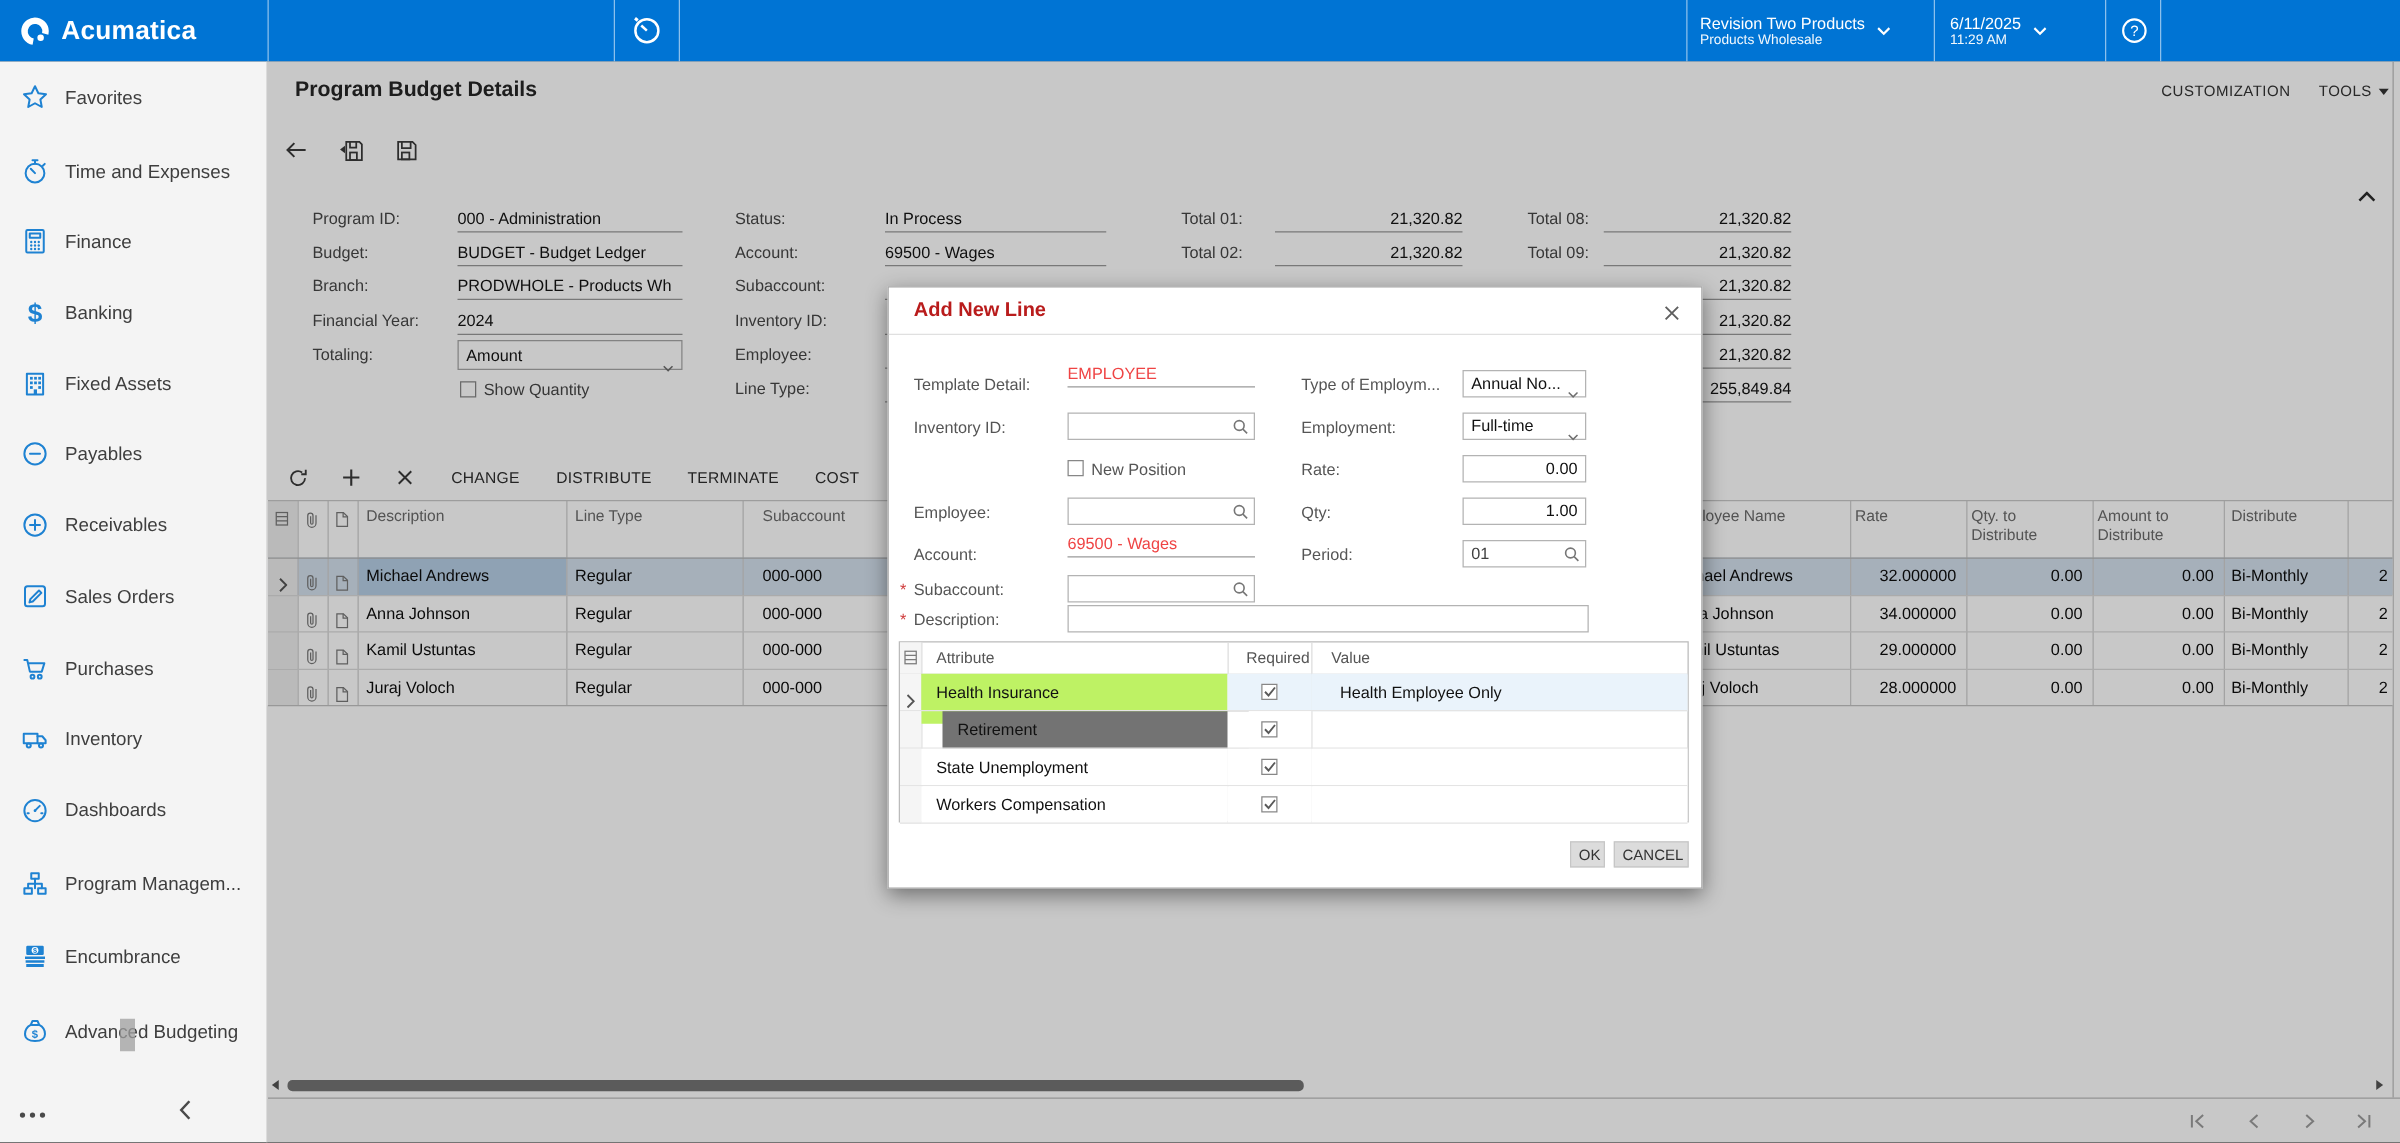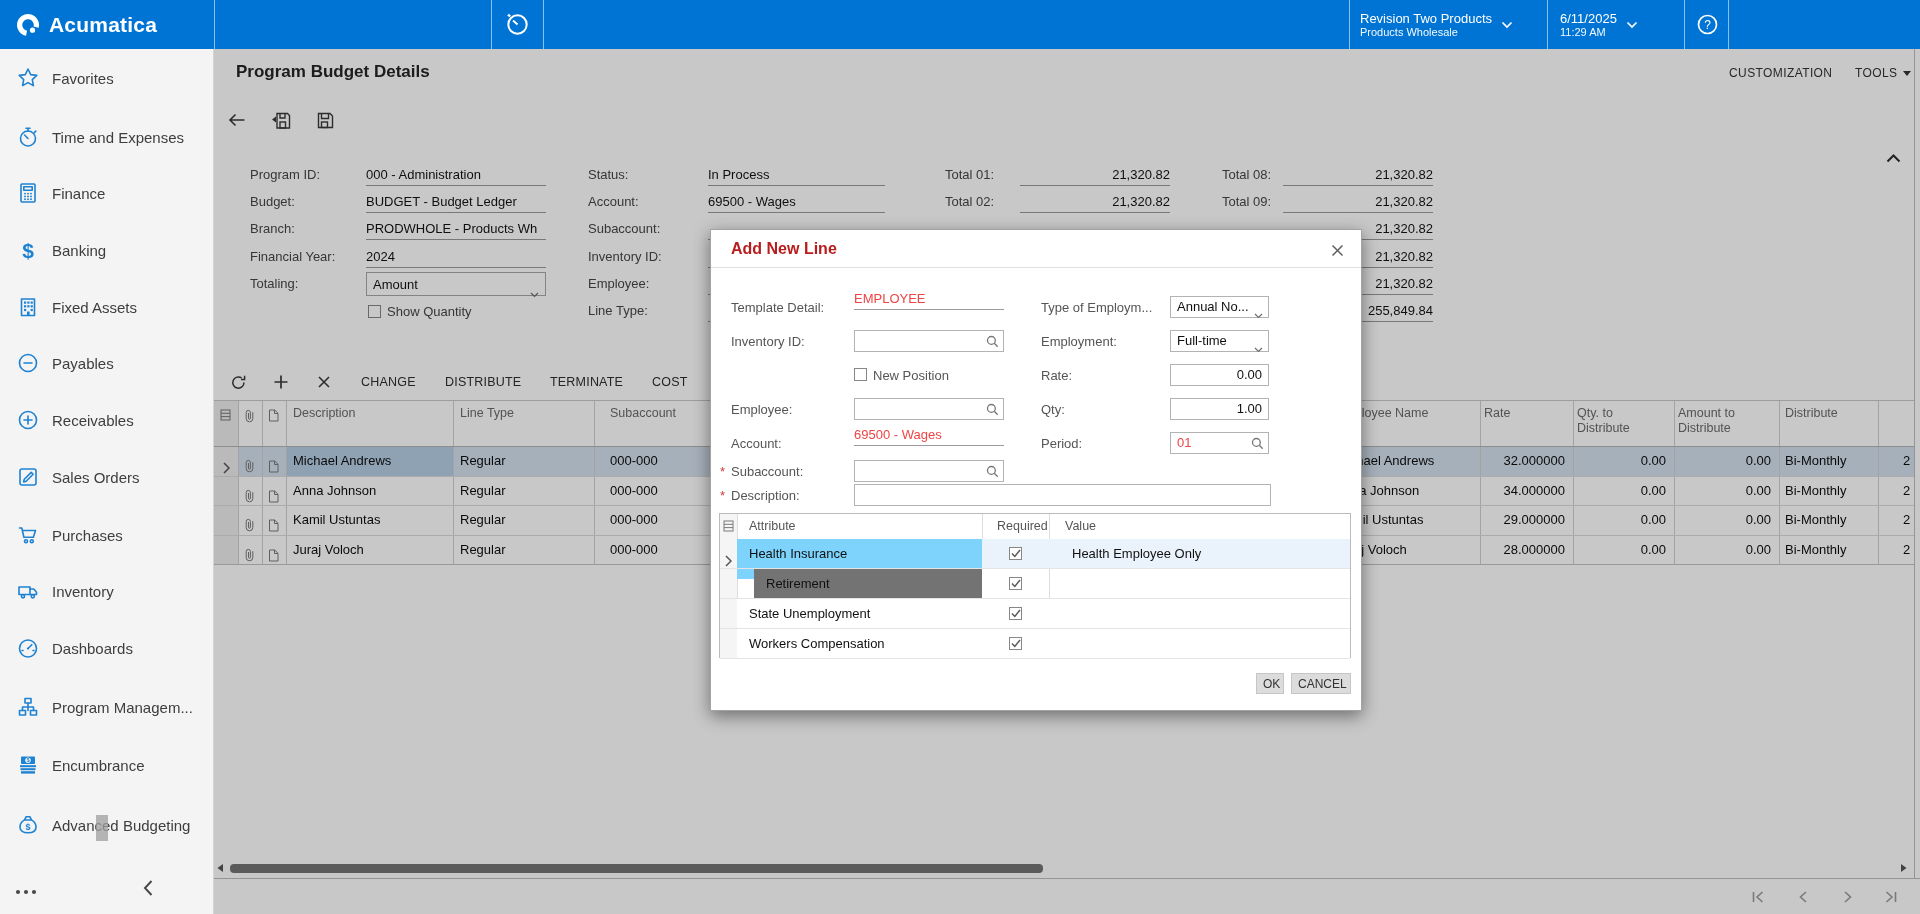--- a/index.html
+++ b/index.html
@@ -70,21 +70,21 @@
   
   #modal{position:absolute;left:710px;top:229px;width:652px;height:482px;background:#fff;border:1px solid #a3a3a3;
          box-sizing:border-box;box-shadow:0 5px 16px rgba(0,0,0,.45);z-index:100;}
   #modalTitle{position:absolute;left:20px;top:10px;font-size:16px;font-weight:600;color:#b91c1c;}
   #modalClose{position:absolute;left:616px;top:10px;width:20px;height:20px;display:flex;align-items:center;justify-content:center;cursor:pointer;}
   #modalTitleDiv{position:absolute;left:0;top:37px;width:650px;height:1px;background:#e0e0e0;}
   .mlabel{position:absolute;font-size:13px;color:#555;white-space:nowrap;}
   .mro{position:absolute;height:21px;border-bottom:1px solid #9a9a9a;font-size:13px;color:#ef4444;line-height:21px;}
   .mlookup{position:absolute;height:22px;border:1px solid #b3b3b3;background:#fff;box-sizing:border-box;}
   .mlookup .mag-w{position:absolute;right:4px;top:4px;display:flex;cursor:pointer;}
-  .mlookup .txt{position:absolute;left:6px;top:0;line-height:20px;font-size:13px;color:#ef4444;}
+  .mlookup .txt{position:absolute;left:6px;top:0;line-height:20px;font-size:13px;color:#404040;}
   .msel{position:absolute;height:22px;border:1px solid #b3b3b3;background:#fff;box-sizing:border-box;font-size:13px;
         color:#111;line-height:20px;padding-left:6px;cursor:pointer;}
   .msel .chev{position:absolute;right:5px;top:8px;}
   .mnum{position:absolute;height:22px;border:1px solid #b3b3b3;background:#fff;box-sizing:border-box;font-size:13px;
         color:#111;line-height:20px;text-align:right;padding-right:6px;}
   .req{position:absolute;color:#cf3a3a;font-size:13px;}
   #attrTable{position:absolute;left:8px;top:283px;width:632px;height:145px;border:1px solid #bbb;box-sizing:border-box;}
   .at-vline{position:absolute;top:0;width:1px;height:143px;background:#ddd;}
   .at-hline{position:absolute;left:0;width:630px;height:1px;background:#e4e4e4;}
   .at-head{position:absolute;top:0;height:25px;line-height:25px;font-size:12.5px;color:#555;}
@@ -690,21 +690,21 @@
     <div class="at-head" style="left:345px">Value</div>
     <div class="at-hline" style="top:25px;background:#c9c9c9"></div>
     <div class="at-vline" style="left:17px"></div>
     <div class="at-vline" style="left:262px"></div>
     <div class="at-vline" style="left:329px"></div>
     <div id="attrRows">
         <div class="at-row" style="top:25px">
       <div style="position:absolute;left:0;width:17px;height:30px;background:#f5f5f5;text-align:center"><span style="display:inline-block;margin-top:9px"><svg width="7" height="12" viewBox="0 0 7 12">
                 <path d="M1 1l5 5-5 5" fill="none" stroke="#555" stroke-width="1.5"></path>
               </svg></span></div>
-      <div style="position:absolute;left:17px;width:245px;height:40px;background:#7dd3fc;padding-left:12px;box-sizing:border-box">Health Insurance</div>
+      <div style="position:absolute;left:17px;width:245px;height:40px;background:#bef264;padding-left:12px;box-sizing:border-box">Health Insurance</div>
       <div style="position:absolute;left:262px;width:67px;height:30px;background:#eaf3fb;text-align:center">
         <span class="cb" style="position:static;display:inline-flex;margin-top:8px">
               <svg width="10" height="9" viewBox="0 0 10 9">
                 <path d="M1 4.4L3.8 7.4 9 1" fill="none" stroke="#5a5a5a" stroke-width="1.5"></path>
               </svg>
             </span></div>
       <div style="position:absolute;left:329px;width:301px;height:30px;background:#eaf3fb;padding-left:23px;box-sizing:border-box">Health Employee Only</div>
       <div style="position:absolute;left:0;top:29px;width:630px;height:1px;background:#e4e4e4"></div>
     </div>
         <div class="at-row" style="top:55px">

